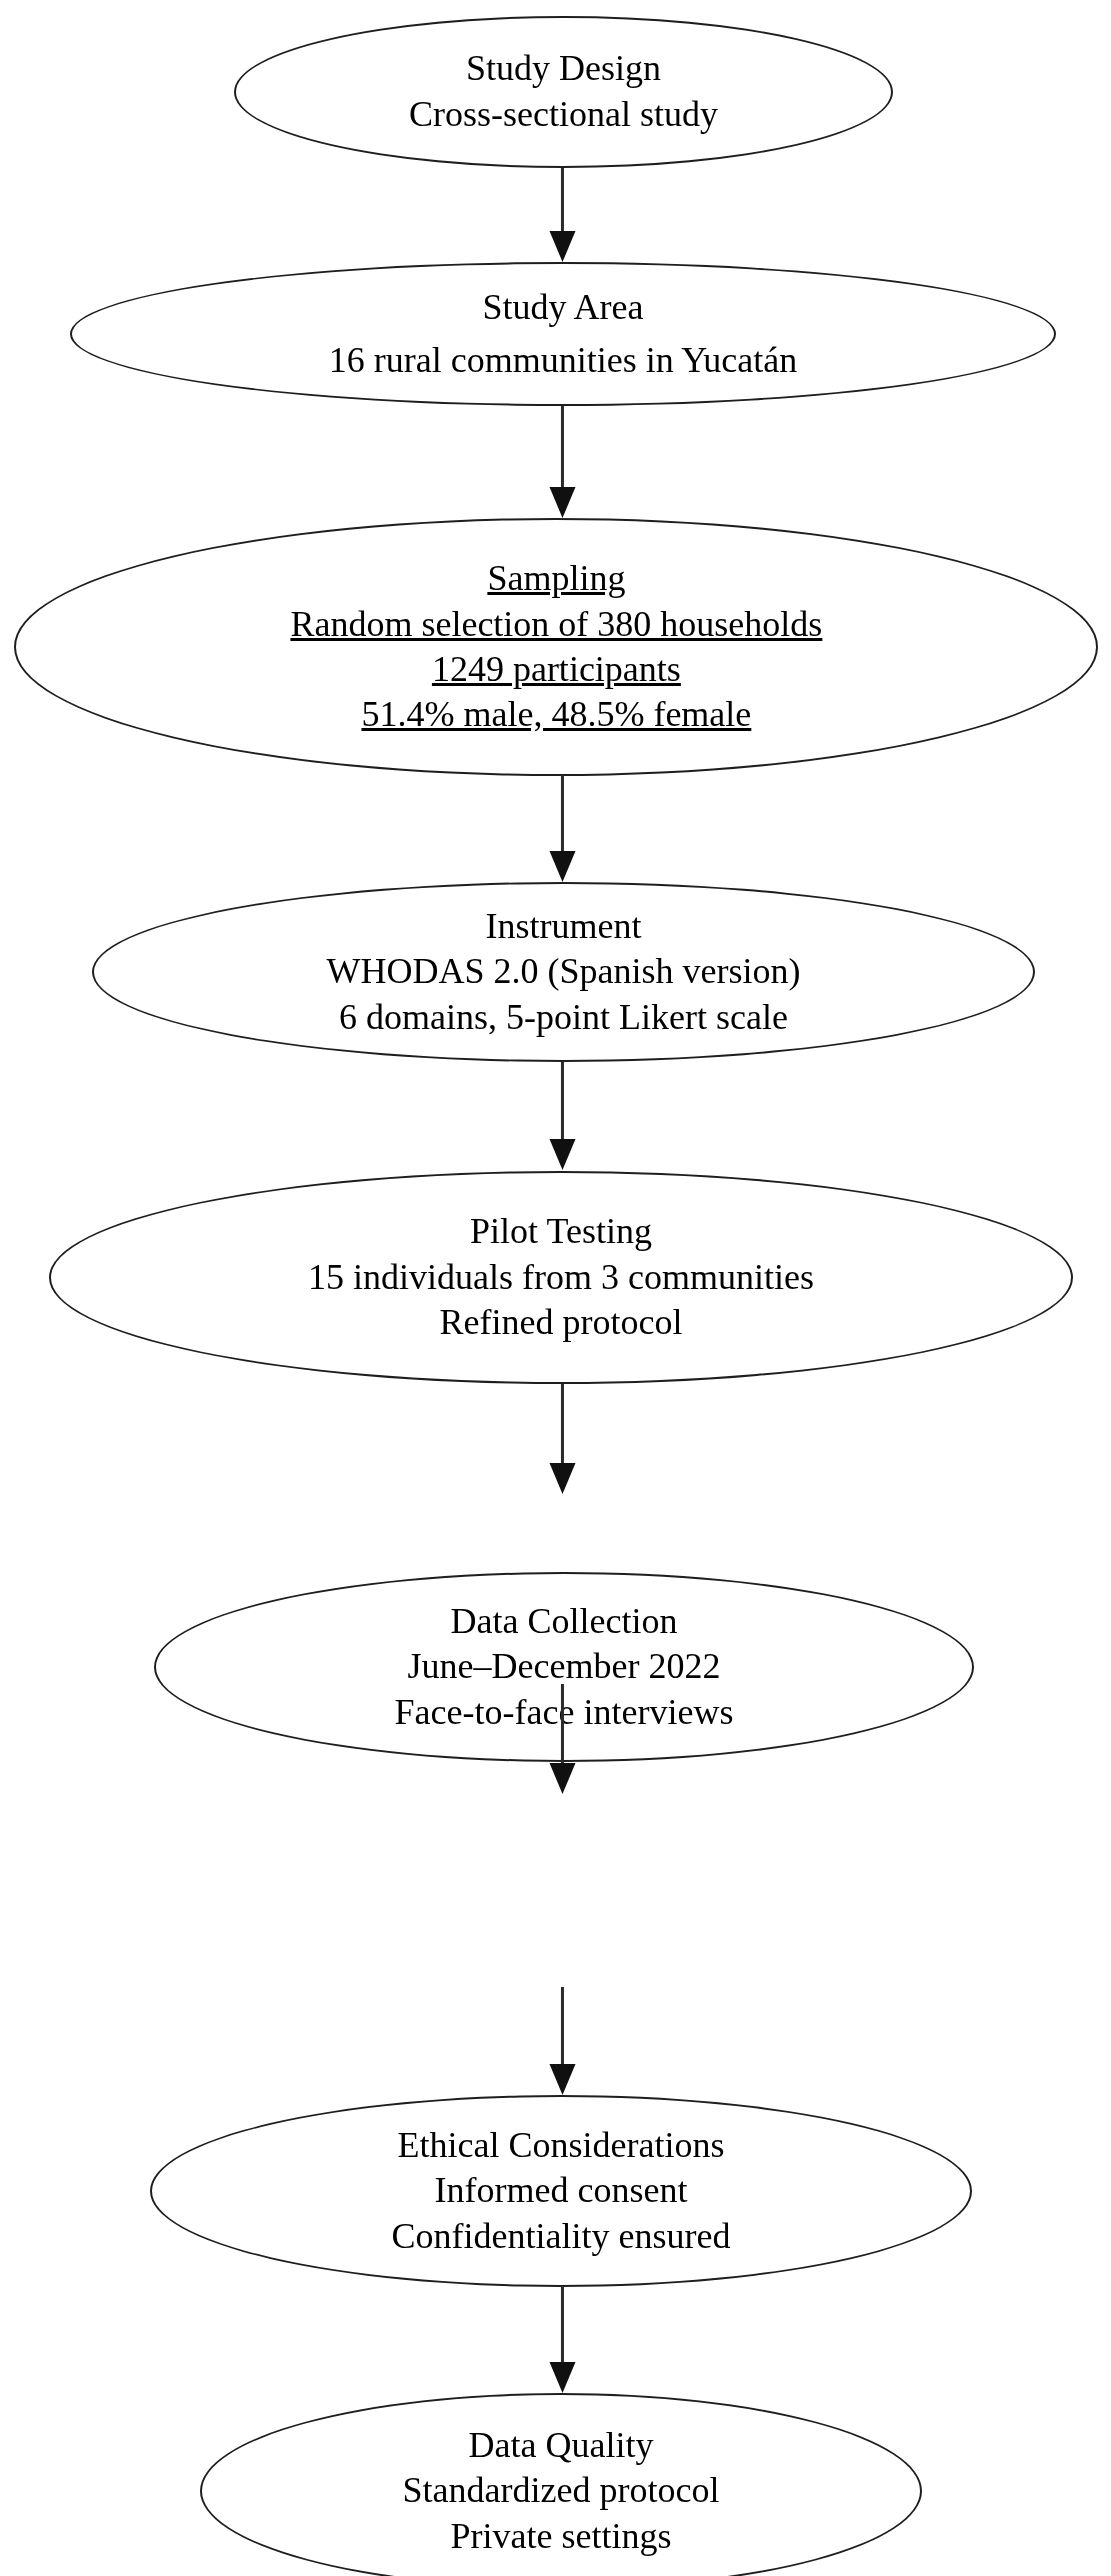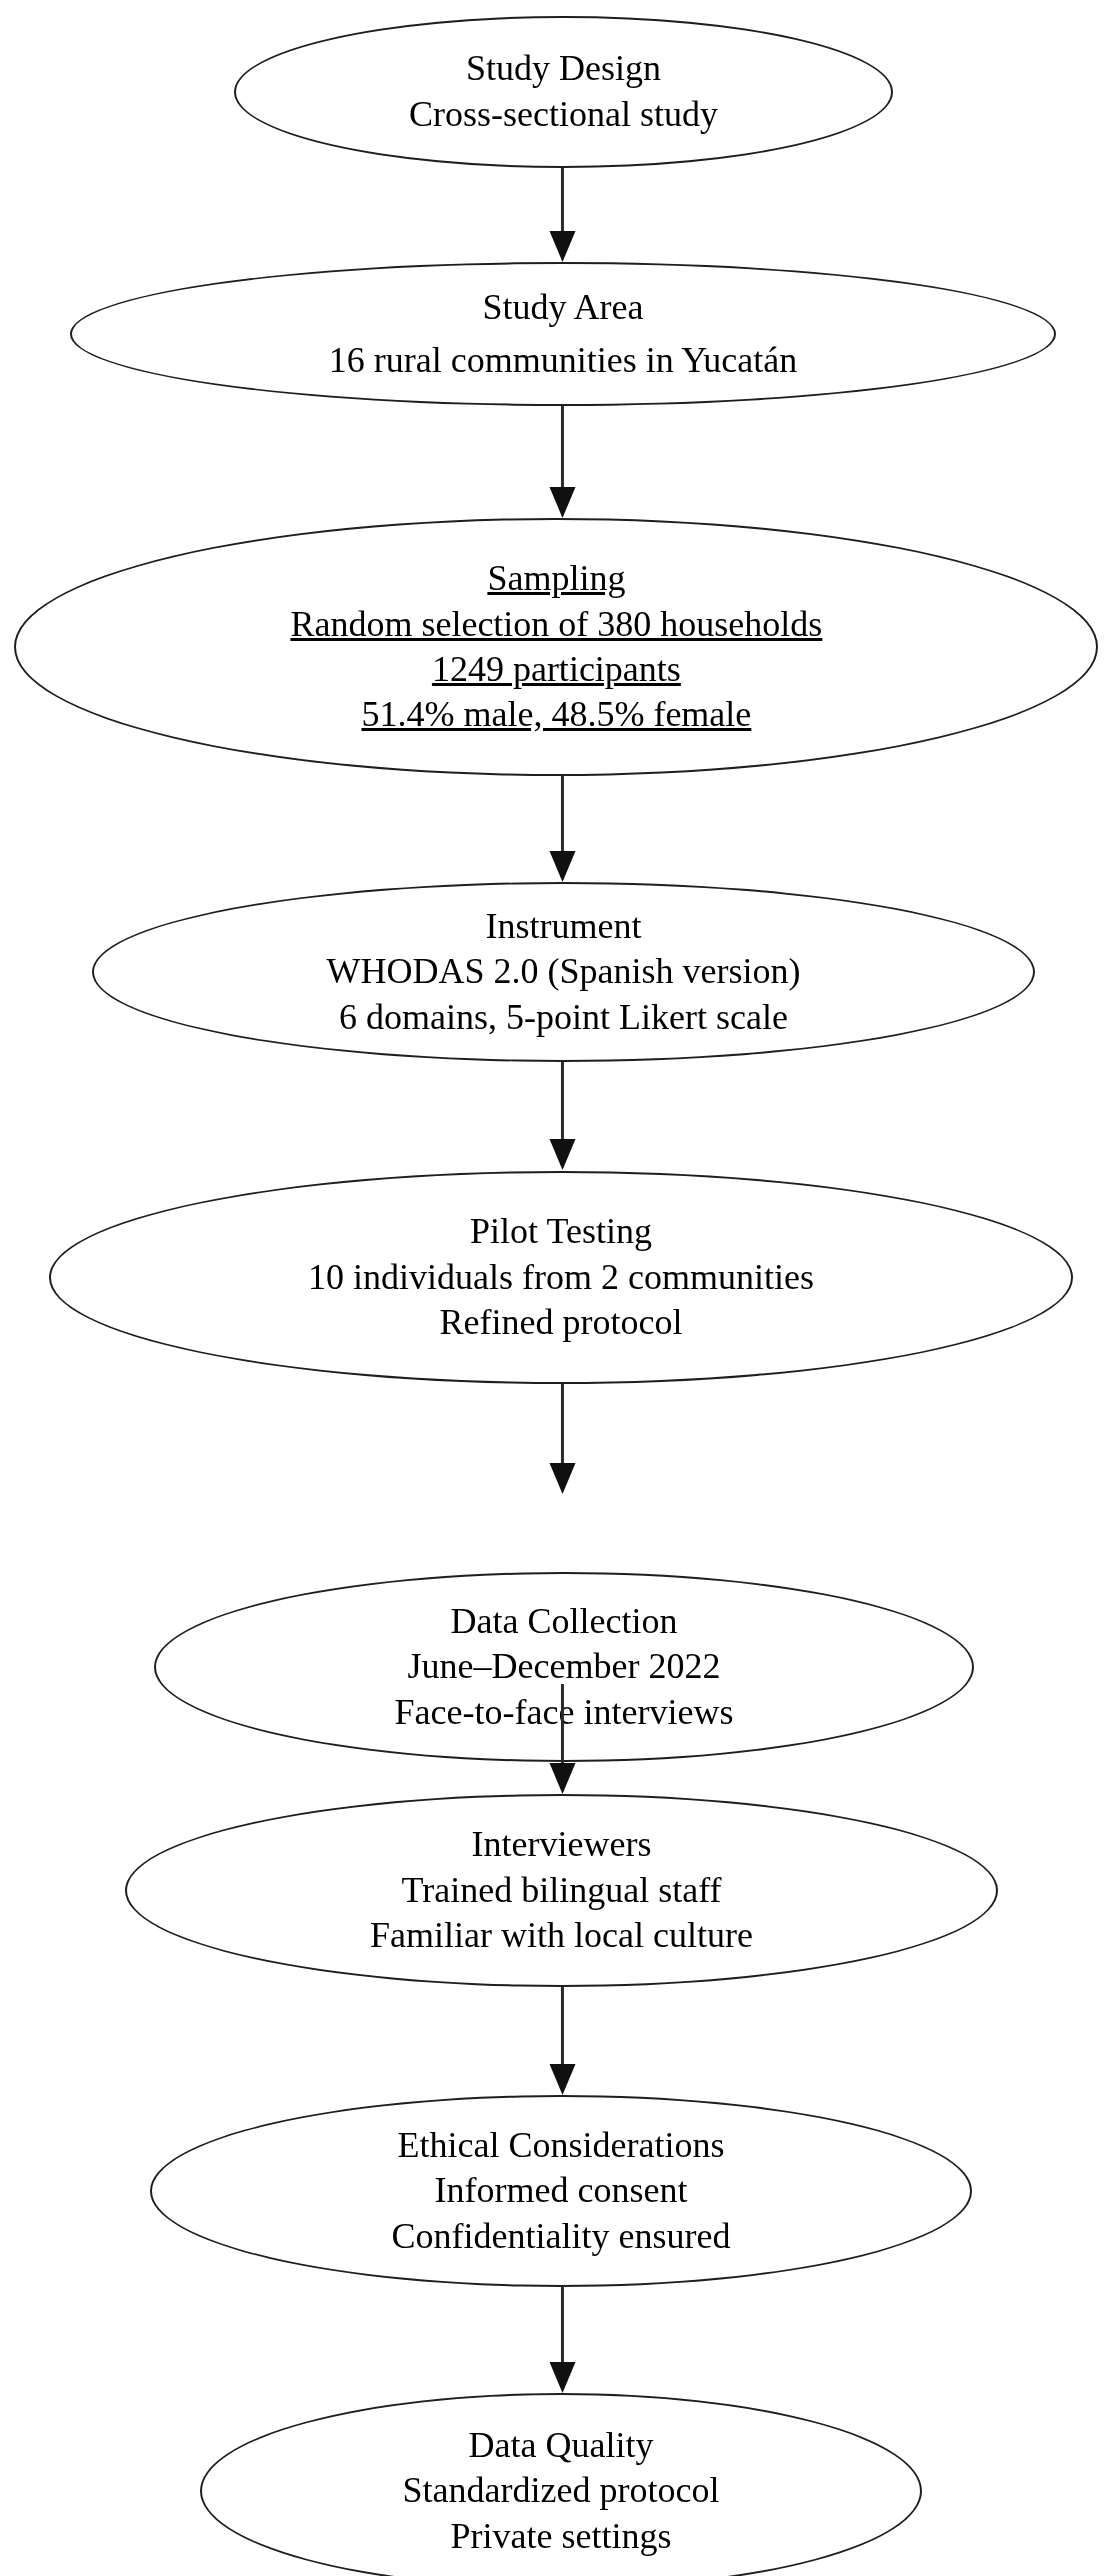--- a/index.html
+++ b/index.html
@@ -119,45 +119,40 @@
     <div class="line">6 domains, 5-point Likert scale</div>
   </div>
 
   <div class="arrow a4">
     <div class="arrow-line"></div>
     <div class="arrow-head"></div>
   </div>
 
   <div class="node n5">
     <div class="line">Pilot Testing</div>
-    <div class="line">10 individuals from 2 communities</div>
+    <div class="line">15 individuals from 3 communities</div>
     <div class="line">Refined protocol</div>
   </div>
 
   <div class="arrow a5">
     <div class="arrow-line"></div>
     <div class="arrow-head"></div>
   </div>
 
   <div class="node n6">
     <div class="line">Data Collection</div>
     <div class="line">June–December 2022</div>
     <div class="line">Face-to-face interviews</div>
   </div>
 
   <div class="arrow a6">
     <div class="arrow-line"></div>
     <div class="arrow-head"></div>
   </div>
 
-  <div class="node n7">
-    <div class="line">Interviewers</div>
-    <div class="line">Trained bilingual staff</div>
-    <div class="line">Familiar with local culture</div>
-  </div>
 
   <div class="arrow a7">
     <div class="arrow-line"></div>
     <div class="arrow-head"></div>
   </div>
 
   <div class="node n8">
     <div class="line">Ethical Considerations</div>
     <div class="line">Informed consent</div>
     <div class="line">Confidentiality ensured</div>

